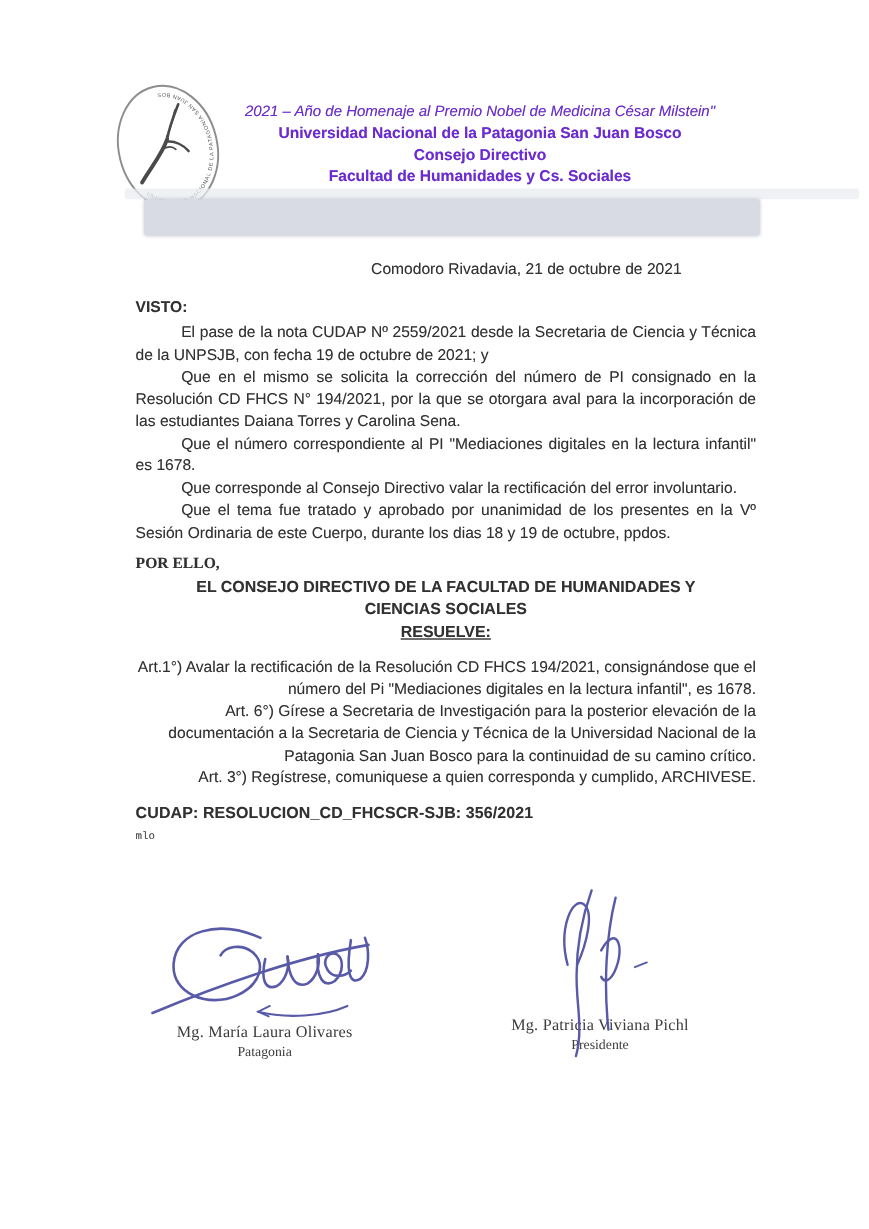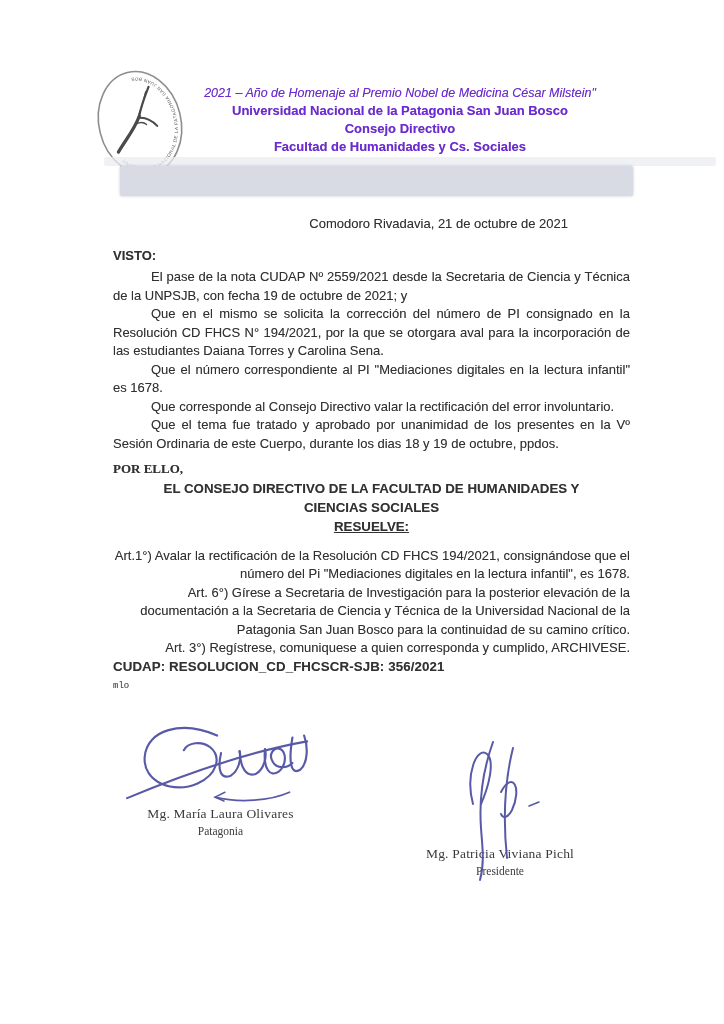--- a/index.html
+++ b/index.html
@@ -31,26 +31,26 @@
   }
   .dateline{text-align:right;padding-right:62px;margin-bottom:13px;margin-top:13px;}
   .sec-head{font-weight:700;margin:0 0 3px 0;}
   .para{margin:0;text-align:justify;text-indent:38px;}
   .block-gap{margin-top:8px;}
   .por-ello{font-weight:700;margin-top:7px;font-family:Liberation Serif, serif;}
   .center-line{text-align:center;font-weight:700;font-size:13.3px;line-height:19px;}
   .resuelve{text-align:center;font-weight:700;font-size:13.3px;line-height:19px;text-decoration:underline;}
   .articles{margin-top:11px;}
   .article-p{margin:0;text-align:right;}
-  .cudap{font-weight:700;font-size:13.3px;letter-spacing:.1px;}
+  .cudap{font-weight:700;margin-top:11px;font-size:13.3px;letter-spacing:.1px;}
   .initials{font-size:9px;margin-top:1px;color:#4a4a4a;font-family:Liberation Mono, monospace;}
 
   
   .sig-block{position:absolute;text-align:center;font-family:"Liberation Serif", serif;color:#3b3b3b;}
-  .sig-left{left:108px;top:714px;width:225px;}
+  .sig-left{left:108px;top:760px;width:225px;}
   .sig-right{left:385px;top:738px;width:230px;}
   .sig-name{font-size:13.5px;letter-spacing:.2px;}
   .sig-title{font-size:11.5px;margin-top:3px;}
   .sig-left .sig-svg{width:200px;height:90px;display:block;margin:0 auto 2px auto;}
   .sig-right .sig-art{position:absolute;left:72px;top:0;width:90px;height:152px;z-index:2;pointer-events:none;}
   .sig-right .sig-text{position:relative;z-index:1;margin-top:108px;}
   .sig-left .sig-text{position:relative;z-index:1;}
 </style>
 </head>
 <body>

